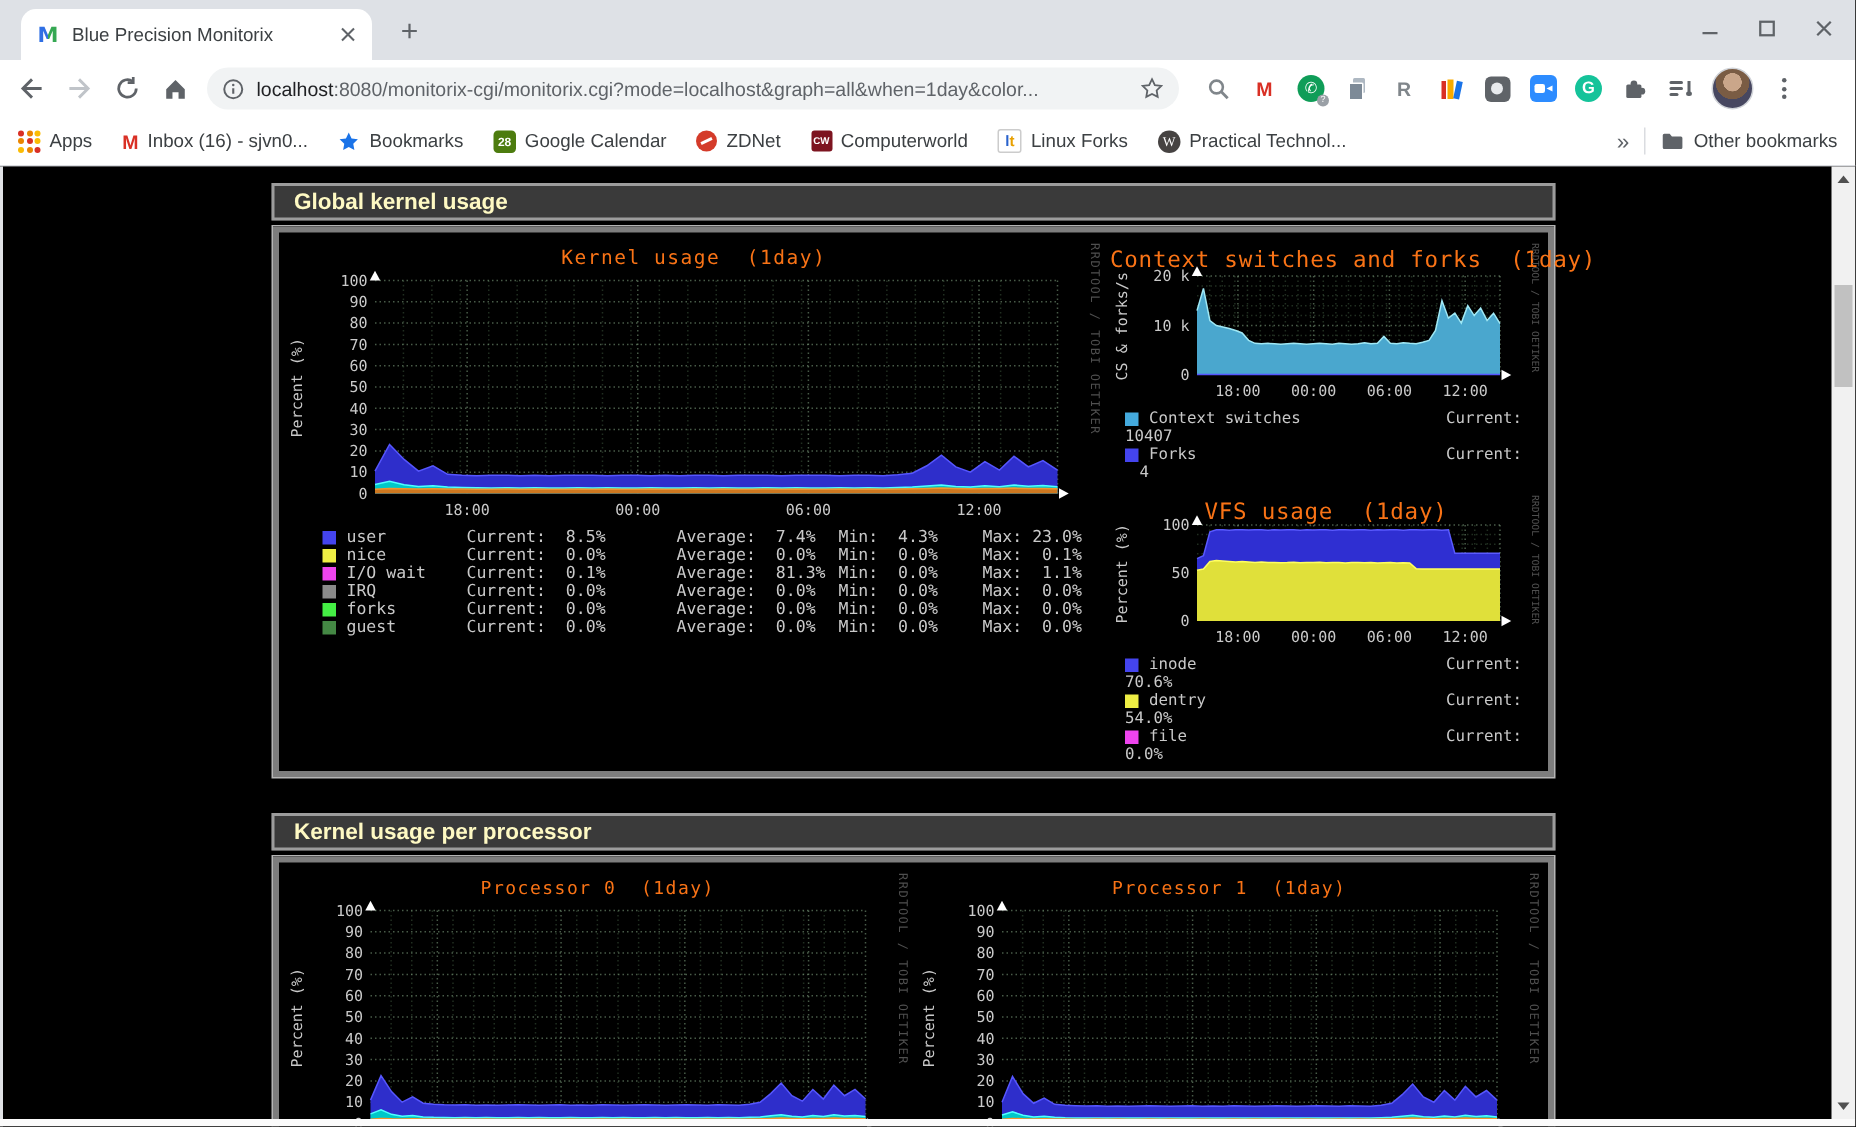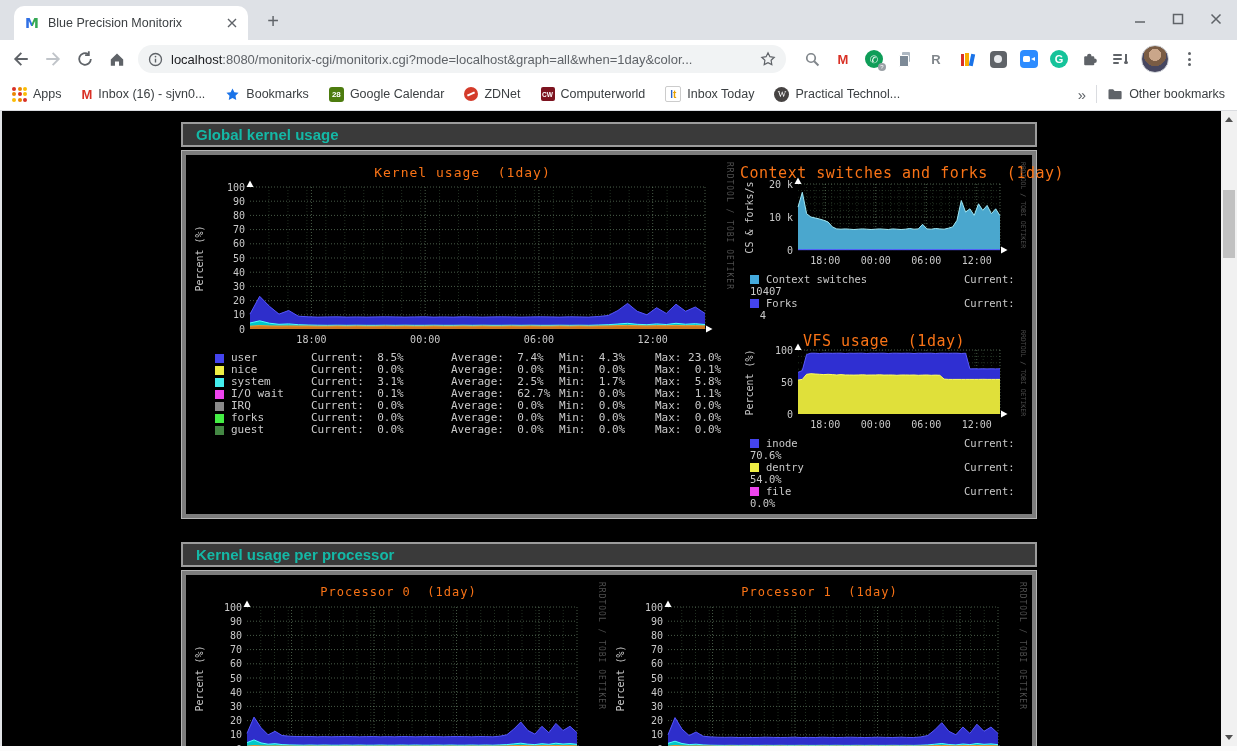--- a/index.html
+++ b/index.html
@@ -60,21 +60,21 @@
   .rlistic{position:relative;width:16px;height:16px;}
   .rlistic i{position:absolute;left:1px;height:1.8px;background:#5f6368;border-radius:1px;}
   .rlistic i:nth-child(1){top:3px;width:9px;}.rlistic i:nth-child(2){top:7px;width:9px;}.rlistic i:nth-child(3){top:11px;width:6px;}
   .rlistic em{position:absolute;right:1px;top:3px;width:2px;height:8px;background:#5f6368;}
   .rlistic u{position:absolute;right:0px;top:9.5px;width:4px;height:3.5px;border-radius:50%;background:#5f6368;}
   
   .content{position:absolute;top:111px;left:0;right:0;bottom:0;background:#000;border-left:2px solid #e1e3e6;overflow:hidden;}
   .msection{margin-left:179px;width:856px;}
   .msection.first{padding-top:11px;}
   .msection.second{margin-top:23px;}
-  .sec-title{box-sizing:border-box;height:25px;line-height:21px;background:#3a3a3a;border:2px solid #9c9c9c;color:#14b8a6;font-weight:bold;font-size:15px;padding-left:13px;font-family:"Liberation Sans",sans-serif;}
+  .sec-title{box-sizing:border-box;height:25px;line-height:21px;background:#3a3a3a;border:2px solid #9c9c9c;color:#fef9c3;font-weight:bold;font-size:15px;padding-left:13px;font-family:"Liberation Sans",sans-serif;}
   .panel{margin-top:3px;border:1px solid #b5b5b5;box-shadow:inset 0 0 0 4px #7d7d7d;background:#000;padding:9px 8px;box-sizing:border-box;}
   .prow{display:flex;gap:5px;}
   .gcol{display:flex;flex-direction:column;gap:7px;}
   
   .graph{position:relative;background:#000;font-family:"DejaVu Sans Mono","Liberation Mono",monospace;flex:none;}
   .w-kernel{width:545px;}
   .w-col{width:288px;}
   .w-proc{width:417px;}
   .g-title{position:absolute;top:5px;left:0;right:0;text-align:center;color:#f97316;font-size:13px;letter-spacing:1px;white-space:pre;}
   .w-col .g-title{font-size:15px;top:4px;letter-spacing:0.5px;}
@@ -277,21 +277,21 @@
     </span>
   <span class="bm">
       <span class="cwicon">CW</span>
       <span>Computerworld</span>
     </span>
   <span class="bm">
       <span class="lticon">
         <b>l</b>
         <u>t</u>
       </span>
-      <span>Inbox Today</span>
+      <span>Linux Forks</span>
     </span>
   <span class="bm">
       <span class="wpicon">W</span>
       <span>Practical Technol...</span>
     </span>
   <span class="bm-right">
     <span class="chev">»</span>
     <span class="bmdivider"></span>
     <span class="bm">
         <span>
@@ -392,32 +392,24 @@
               </div>
               <div class="g-lrow">
                 <div class="g-swatch" style="background: rgb(238, 238, 68);"></div>
                 <div class="g-lbl">nice</div>
                 <div class="g-col">Current:  0.0%</div>
                 <div class="g-col">Average:  0.0%</div>
                 <div class="g-col">Min:  0.0%</div>
                 <div class="g-col">Max:  0.1%</div>
               </div>
               <div class="g-lrow">
-                <div class="g-swatch" style="background: rgb(68, 238, 238);"></div>
-                <div class="g-lbl">system</div>
-                <div class="g-col">Current:  3.1%</div>
-                <div class="g-col">Average:  2.5%</div>
-                <div class="g-col">Min:  1.7%</div>
-                <div class="g-col">Max:  5.8%</div>
-              </div>
-              <div class="g-lrow">
                 <div class="g-swatch" style="background: rgb(238, 68, 238);"></div>
                 <div class="g-lbl">I/O wait</div>
                 <div class="g-col">Current:  0.1%</div>
-                <div class="g-col">Average:  62.7%</div>
+                <div class="g-col">Average:  81.3%</div>
                 <div class="g-col">Min:  0.0%</div>
                 <div class="g-col">Max:  1.1%</div>
               </div>
               <div class="g-lrow">
                 <div class="g-swatch" style="background: rgb(138, 138, 138);"></div>
                 <div class="g-lbl">IRQ</div>
                 <div class="g-col">Current:  0.0%</div>
                 <div class="g-col">Average:  0.0%</div>
                 <div class="g-col">Min:  0.0%</div>
                 <div class="g-col">Max:  0.0%</div>

